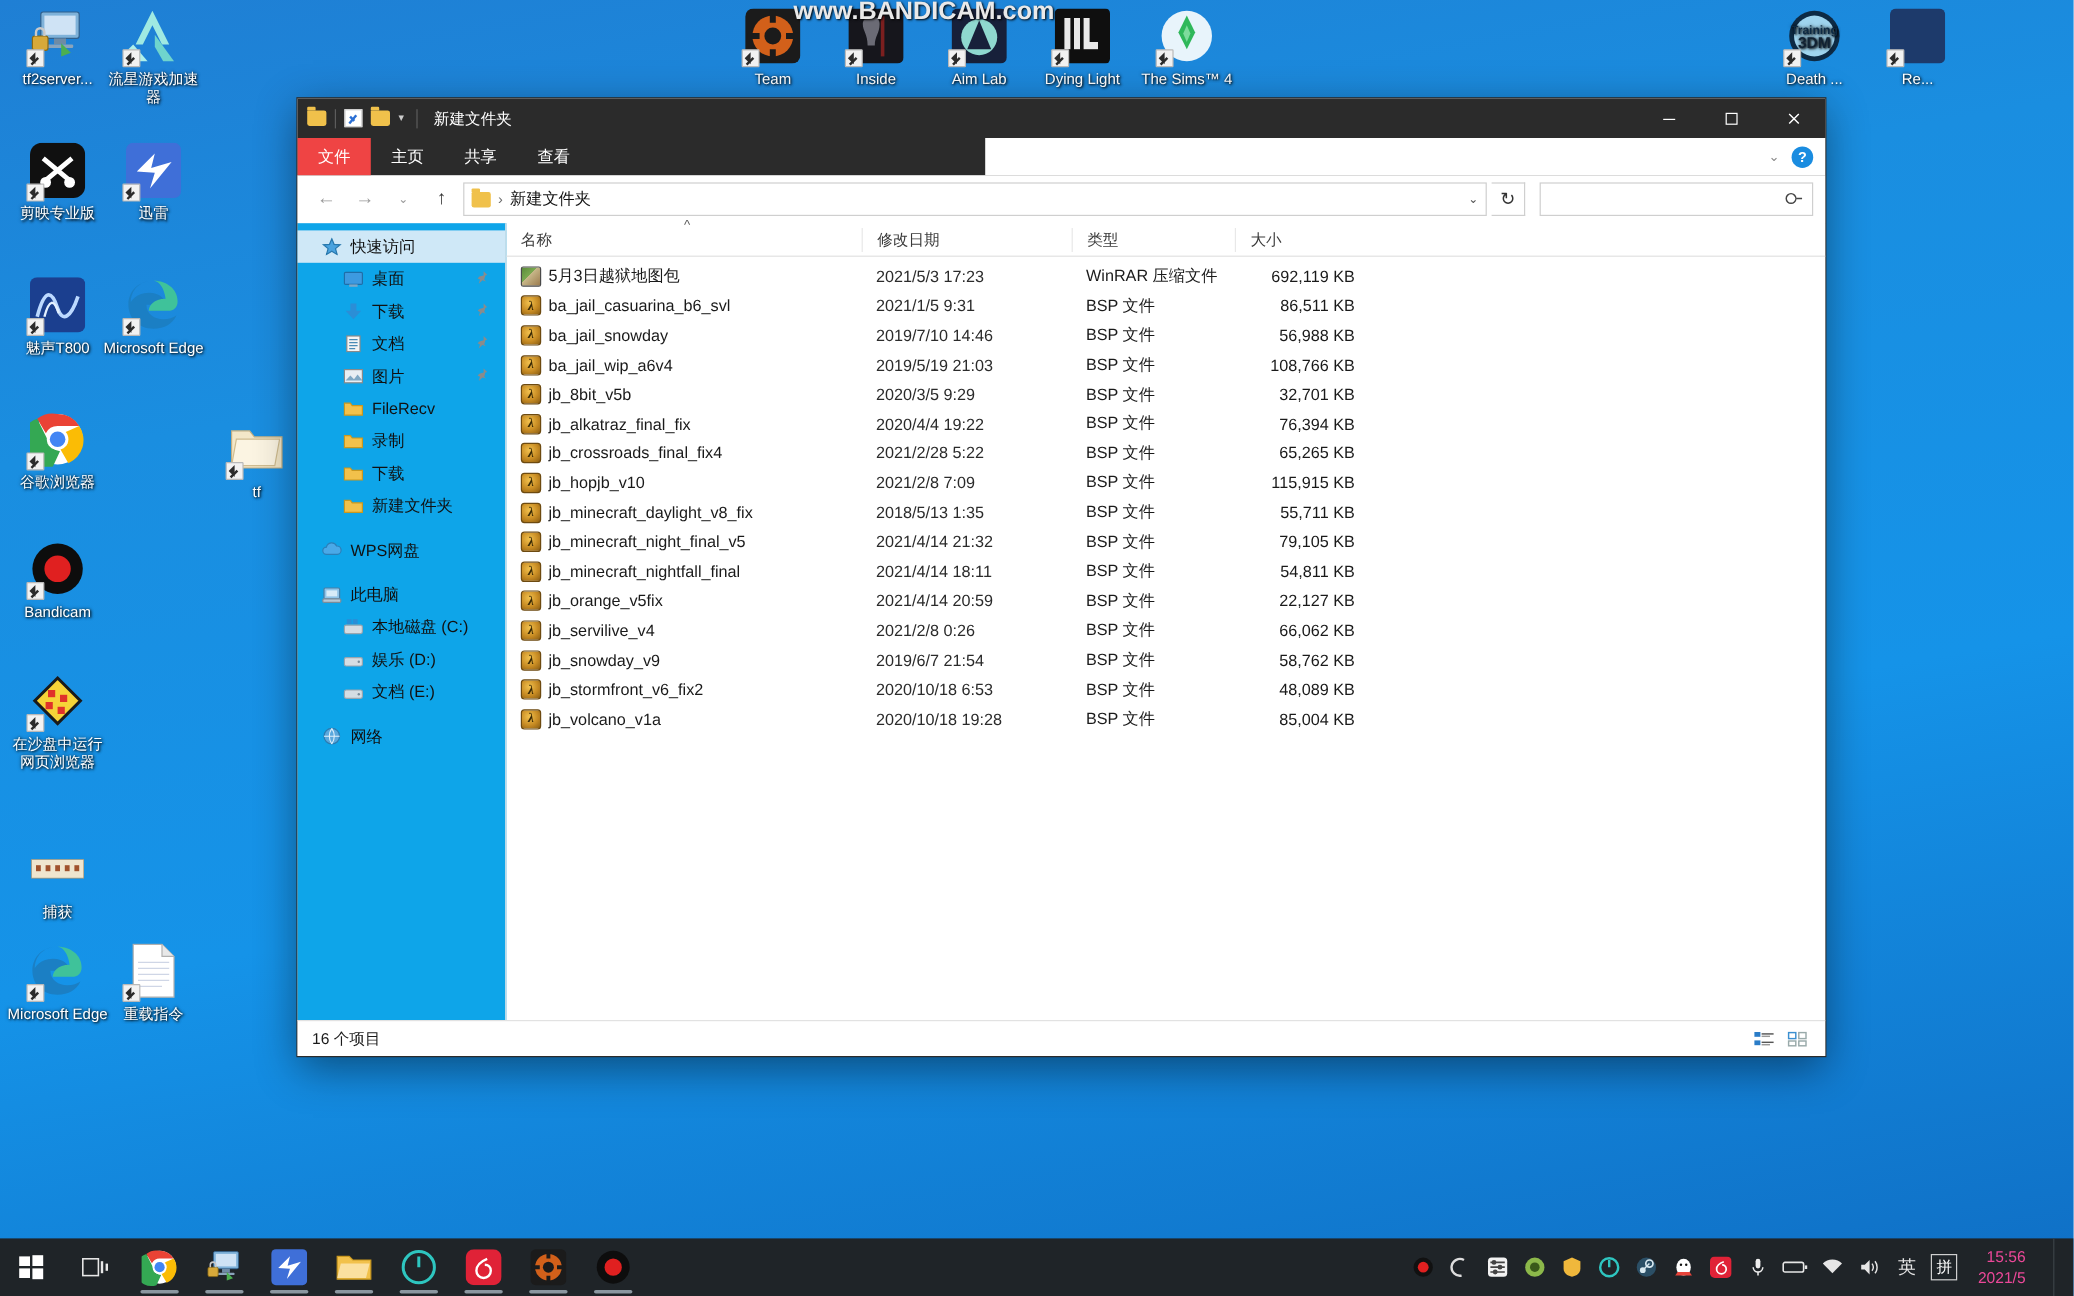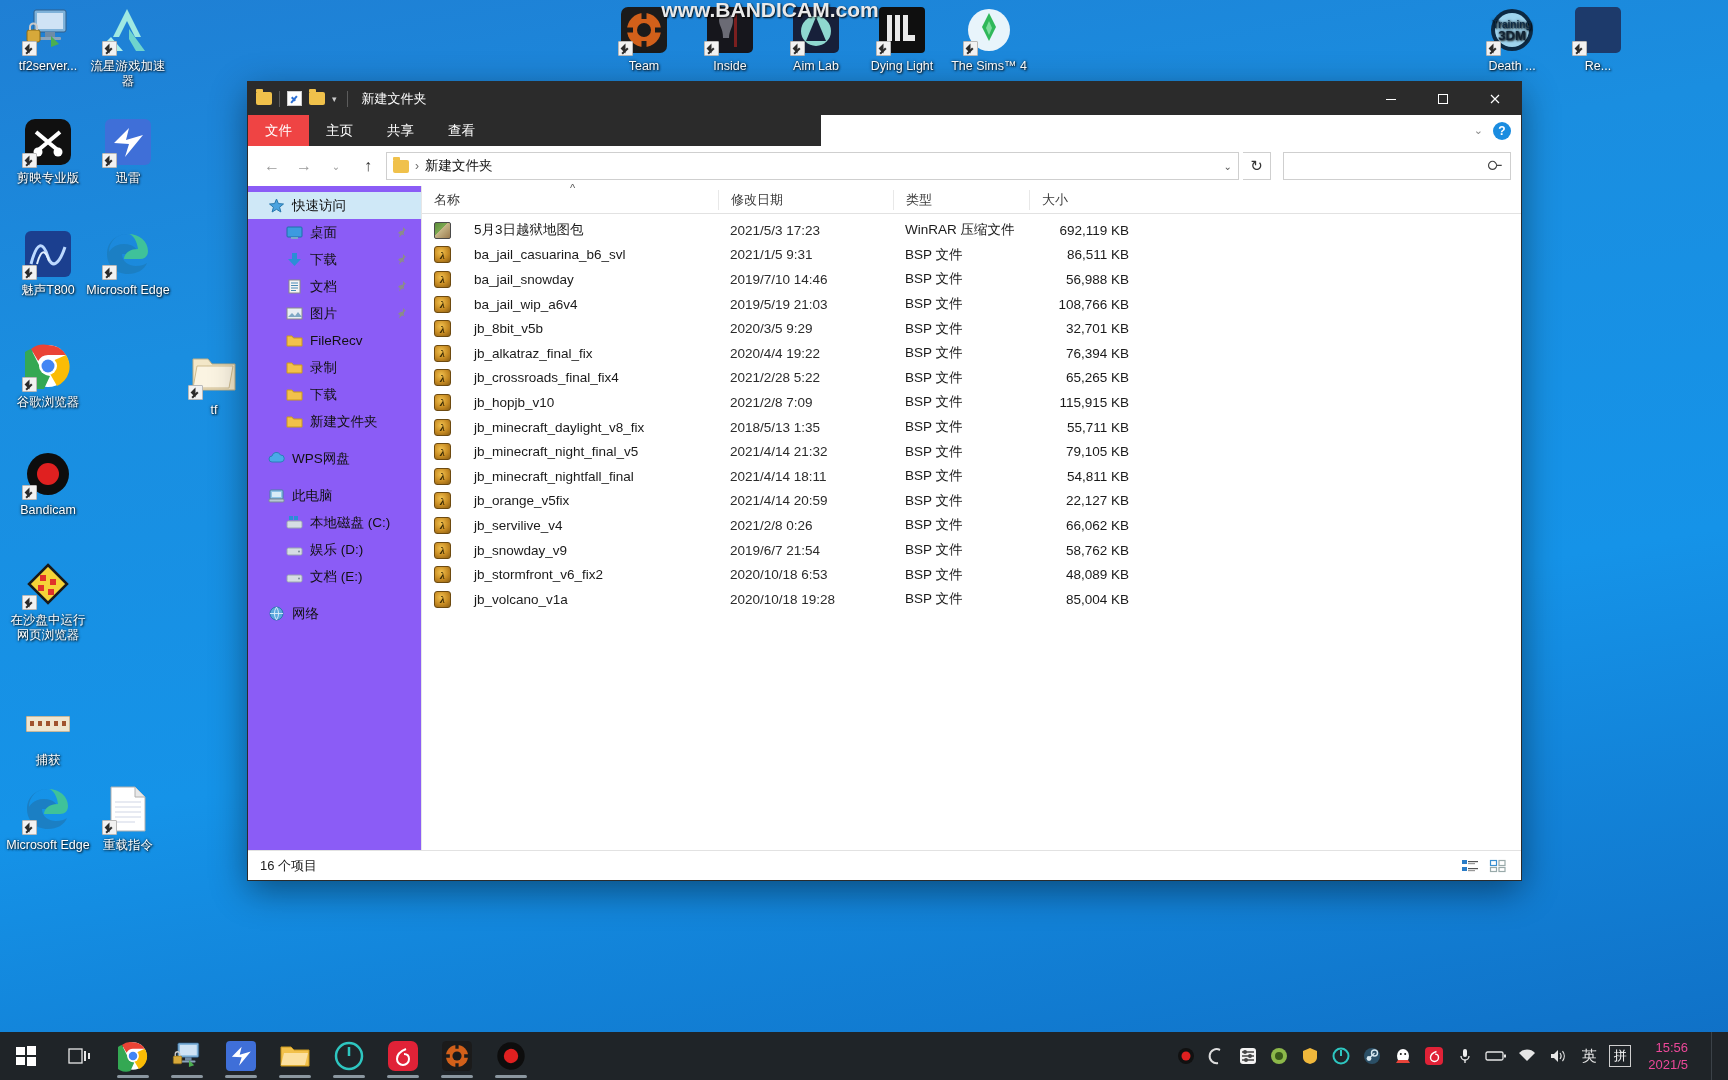--- a/index.html
+++ b/index.html
@@ -148,21 +148,21 @@
   }
   .searchbox {
     width: 228px; height:28px; border:1px solid #cfcfcf; margin-left:8px;
     display:flex;align-items:center; padding:0 8px; justify-content:flex-end;
   }
   .searchbox .mag { color:#555; font-size:13px; transform: rotate(-45deg); }
 
   .body-area { flex: 1; display:flex; min-height: 0; }
 
   .navpane {
-    width: 174px; flex: 0 0 174px; background:#8b5cf6;
+    width: 174px; flex: 0 0 174px; background:#0ea5e9;
     border-right: 1px solid #e6e6e6; padding-top: 6px;
     font-size: 13.5px; position: relative;
   }
   .nav-item {
     height: 27px; display:flex; align-items:center; gap:7px; padding-left: 20px;
     color:#111; white-space: nowrap; position: relative;
   }
   .nav-item.sel { background:#cfe8f7; }
   .nav-item.indent1 { padding-left: 38px; }
   .nav-item .pin {
@@ -184,21 +184,21 @@
   .c-type { width: 136px; }
   .c-size { width: 110px; }
   .sortmark {
     position: absolute; left: 148px; top: -8px; color:#555; font-size: 11px;
   }
   .rows { flex: 1; overflow: hidden; padding-top: 4px; }
   .row {
     height: 24.6px; display:flex; align-items:center; font-size:13.5px; color:#1a1a1a;
   }
   .row .cell { height:24px; display:flex; align-items:center; }
-  .cell.name { width: 296px; padding-left: 12px; gap: 23px; }
+  .cell.name { width: 296px; padding-left: 12px; gap: 6px; }
   .cell.date { width: 175px; padding-left: 12px; color:#2b2b2b;}
   .cell.type { width: 136px; padding-left: 12px; }
   .cell.size { width: 110px; padding-left: 12px; justify-content: flex-end; padding-right: 10px; }
 
   .fi { width: 17px; height: 17px; flex: 0 0 17px; position: relative; }
   .fi-rar {
     background: linear-gradient(135deg,#5b8c3a 0%,#7aa84f 40%,#c8b88a 41%,#9b7b4e 100%);
     border:1px solid #4a4a4a; border-radius:2px;
   }
   .fi-bsp {

